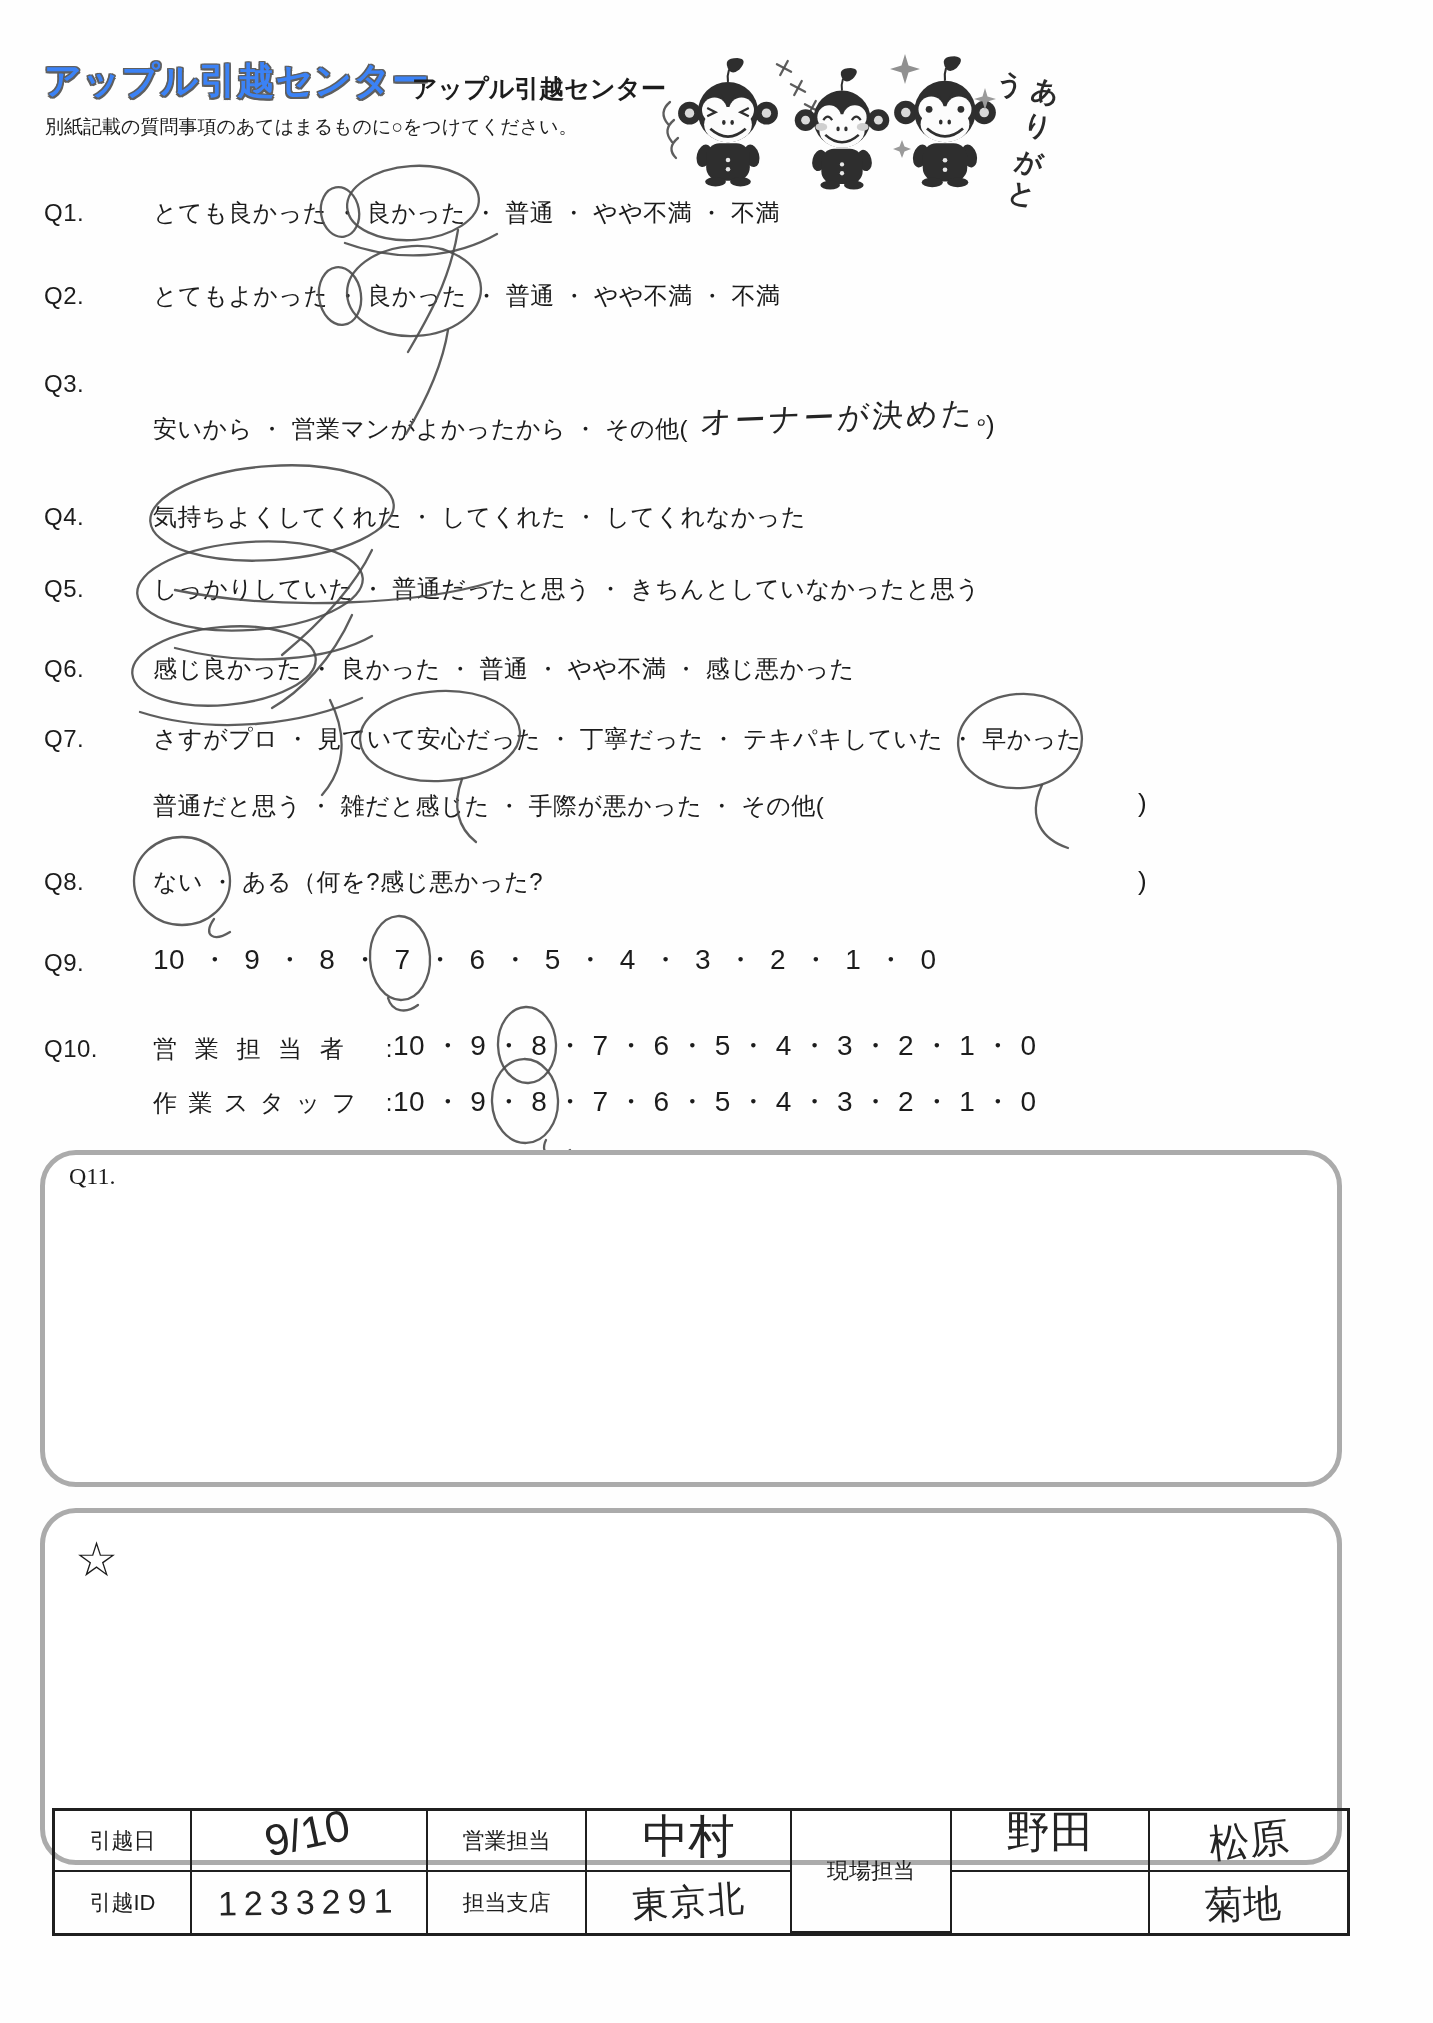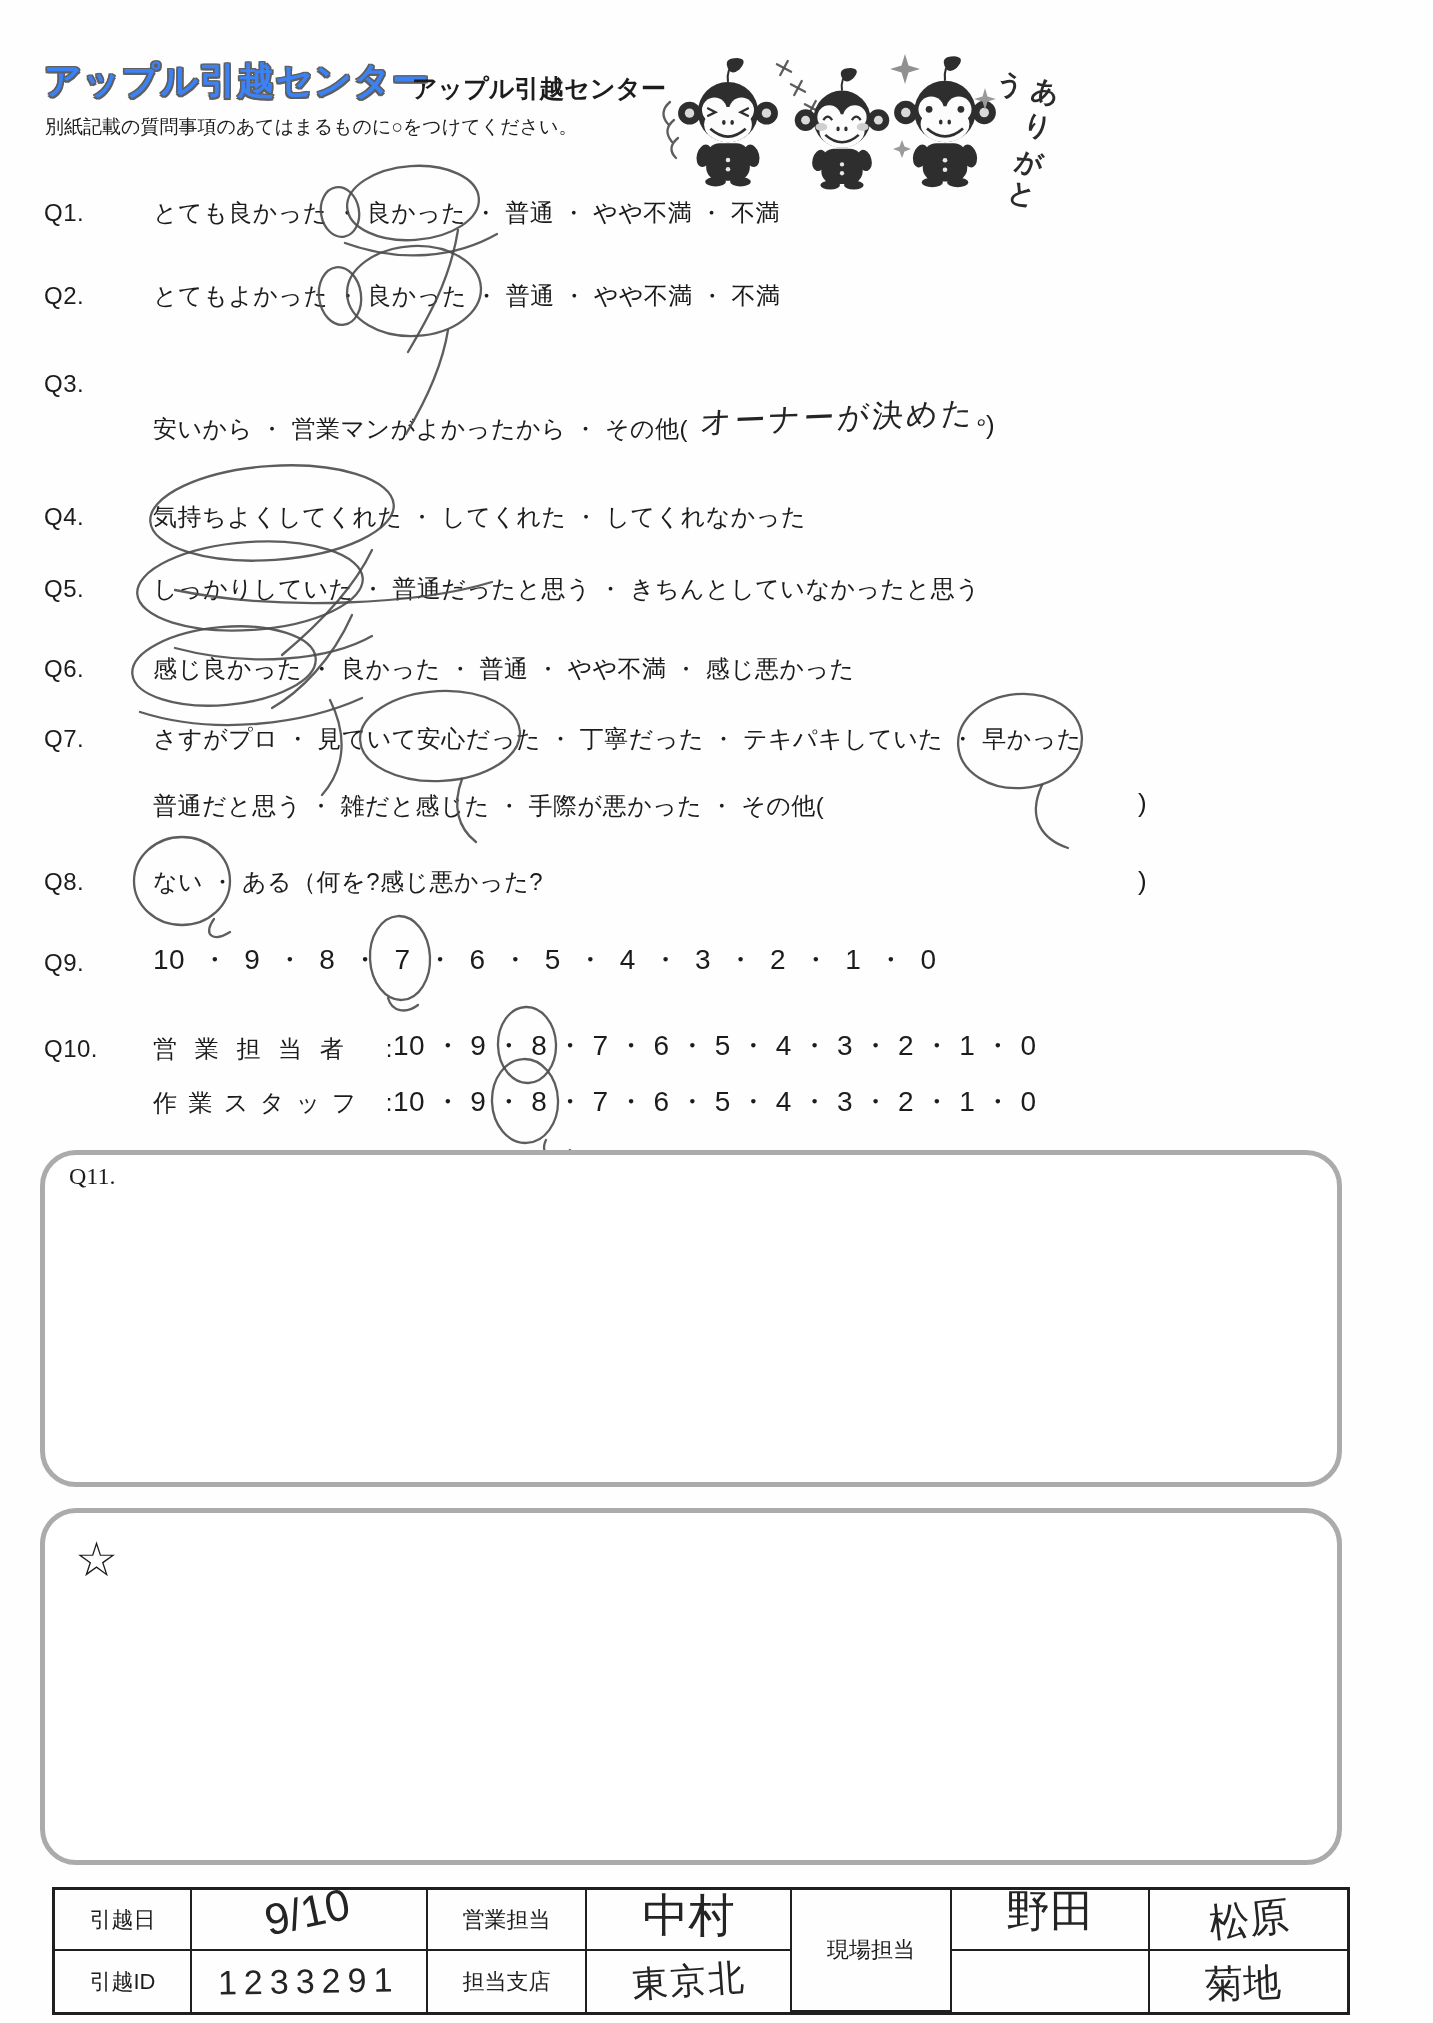--- a/index.html
+++ b/index.html
@@ -37,21 +37,21 @@
   .bigbox { position:absolute; left:40px; width:1292px; border:5px solid #ababab; border-radius:36px; background:#fff; }
   .box-q11 { top:1150px; height:327px; }
   .box-star { top:1508px; height:347px; }
   .q11-label { position:absolute; left:24px; top:8px; font-family:"Liberation Serif", serif; font-size:24px; }
   .star { position:absolute; left:30px; top:18px; font-size:48px; color:#1a1a1a; }
   
   .marks { position:absolute; left:0; top:0; pointer-events:none; }
   .marks ellipse, .marks path { fill:none; stroke:#4b4b4b; stroke-width:2.3; stroke-linecap:round; opacity:0.9; }
   
   .ftable {
-    position:absolute; left:52px; top:1887px;
+    position:absolute; left:52px; top:1808px;
     display:grid; grid-template-columns:137px 236px 159px 205px 160px 198px 197px;
     grid-template-rows:61px 61px; border:3px solid #1f1f1f;
   }
   .fcell { border-right:2px solid #1f1f1f; border-bottom:2px solid #1f1f1f;
     display:flex; align-items:center; justify-content:center; font-size:22px; overflow:visible; }
   .fcell.lastcol { border-right:none; }
   .fcell.lastrow { border-bottom:none; }
   .fspan { grid-column:5; grid-row:1/3; }
   .hv-date { font-size:44px; transform:rotate(-12deg) translateY(-8px); }
   .hv-id { font-size:34px; letter-spacing:7px; transform:rotate(-1deg); }

